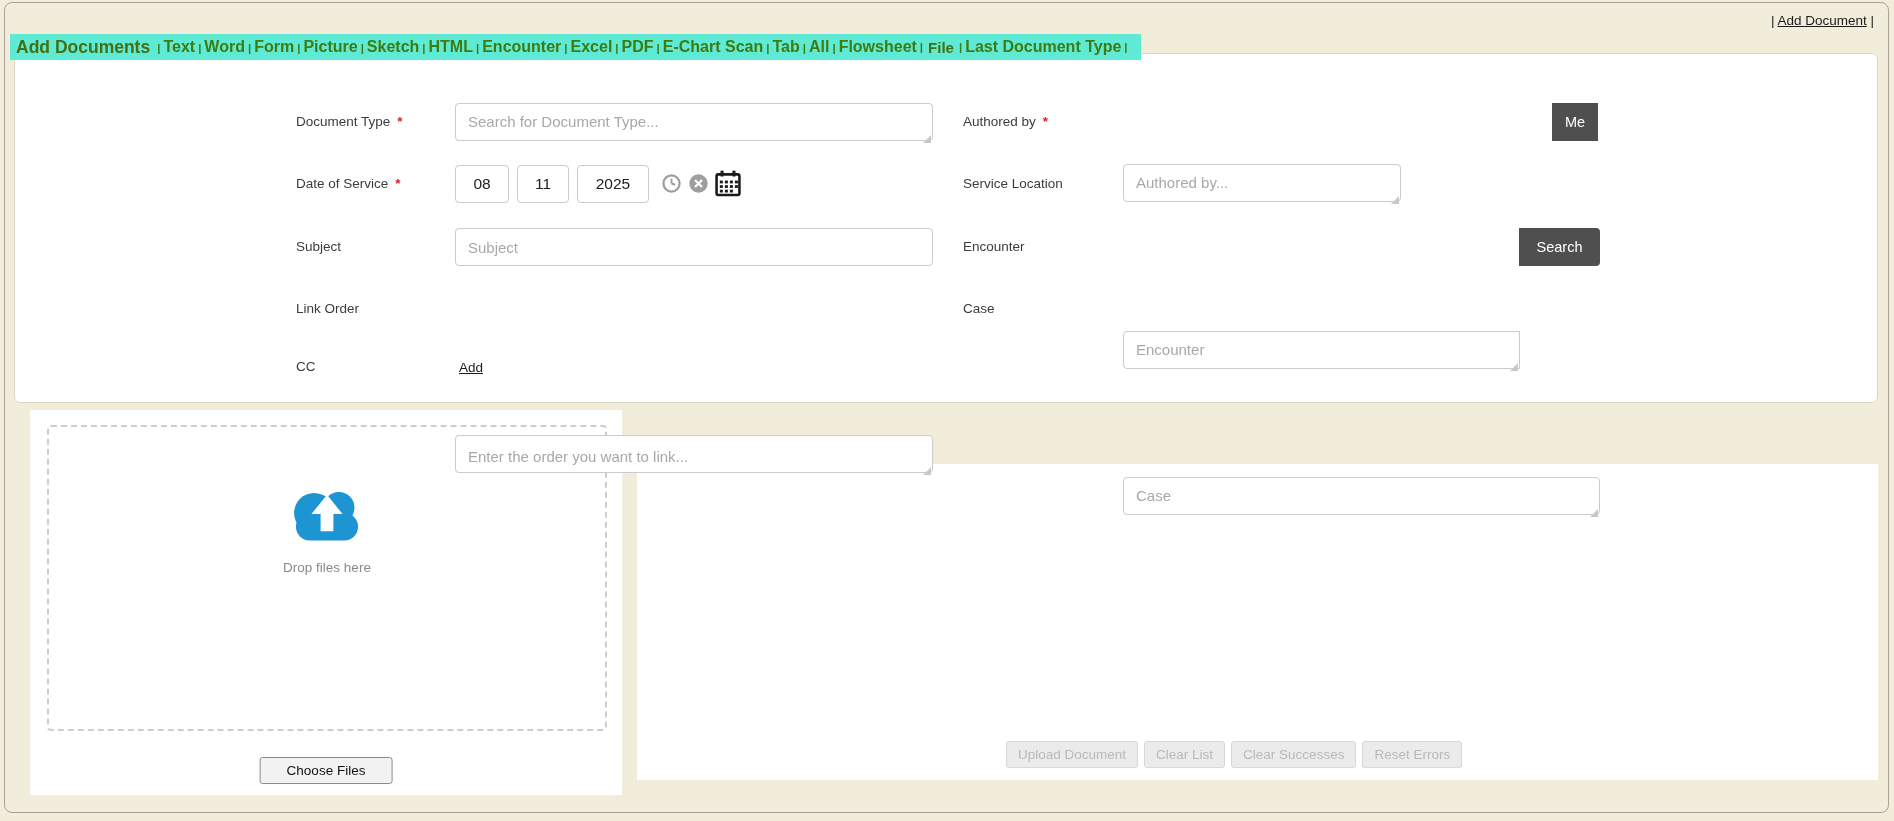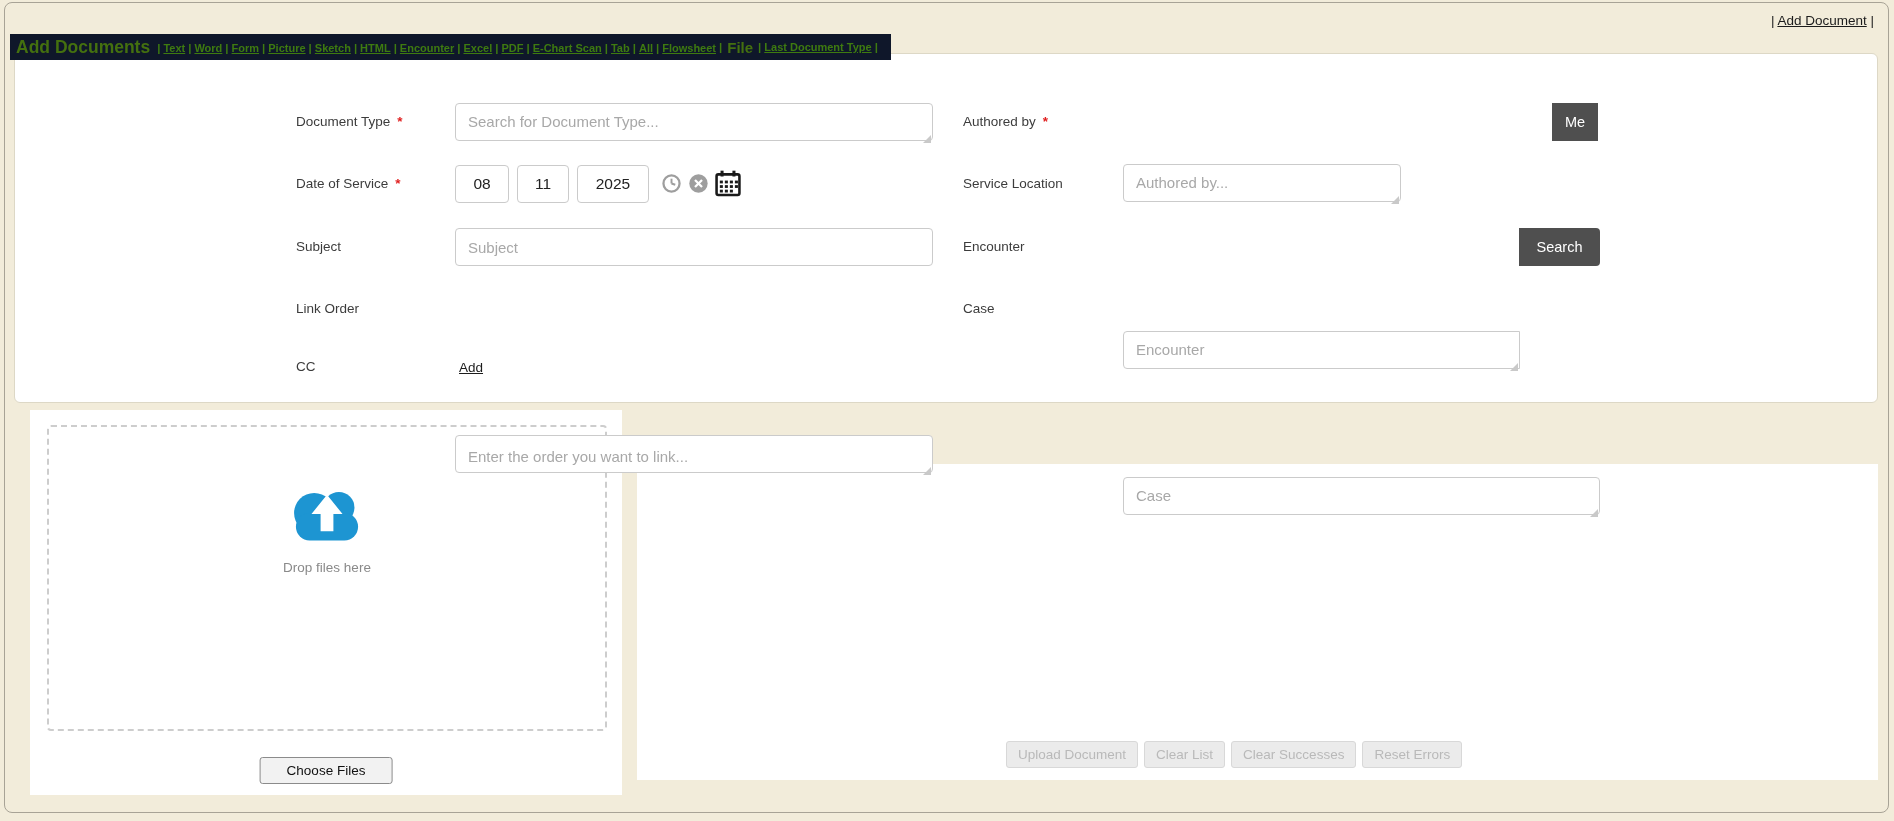--- a/index.html
+++ b/index.html
@@ -10,25 +10,25 @@
   
   .page-frame { position:absolute; left:4px; top:2px; right:5px; bottom:8px;
     border:1px solid #a8a396; border-radius:8px; pointer-events:none; }
 
   
   .top-right { position:absolute; top:13px; right:20px; font-size:13.5px; color:#1c1c1c; }
   .top-right a { color:#1c1c1c; text-decoration:underline; cursor:pointer; }
 
   
   .legend { position:absolute; left:10px; top:34px; height:26px; display:flex; align-items:center;
-    background:#0f172a; padding:0 10px 0 6px; z-index:3; white-space:nowrap; }
+    background:#5eead4; padding:0 10px 0 6px; z-index:3; white-space:nowrap; }
   .page-title { font-size:17.5px; font-weight:bold; color:#44700f; margin-right:4px; }
   .links { display:inline; }
   .sep { color:#3e7b10; font-weight:bold; font-size:11.5px; padding:0 3px; }
-  .doclink { color:#3e7b10; font-weight:bold; font-size:11px; text-decoration:underline; cursor:pointer; }
+  .doclink { color:#3e7b10; font-weight:bold; font-size:16px; cursor:pointer; }
   .file-active { color:#44700f; font-weight:bold; font-size:15px; padding:0 2px; }
 
   
   .form-panel { position:absolute; left:14px; top:53px; width:1864px; height:350px;
     background:#ffffff; border:1px solid #ddd8c6; border-radius:6px; z-index:1; }
 
   
   .lbl { position:absolute; font-size:13.5px; color:#3c3c3c; line-height:38px; z-index:2; white-space:nowrap; }
   .req { color:#e01f1f; font-weight:bold; margin-left:7px; }
   .field { position:absolute; z-index:2; }

